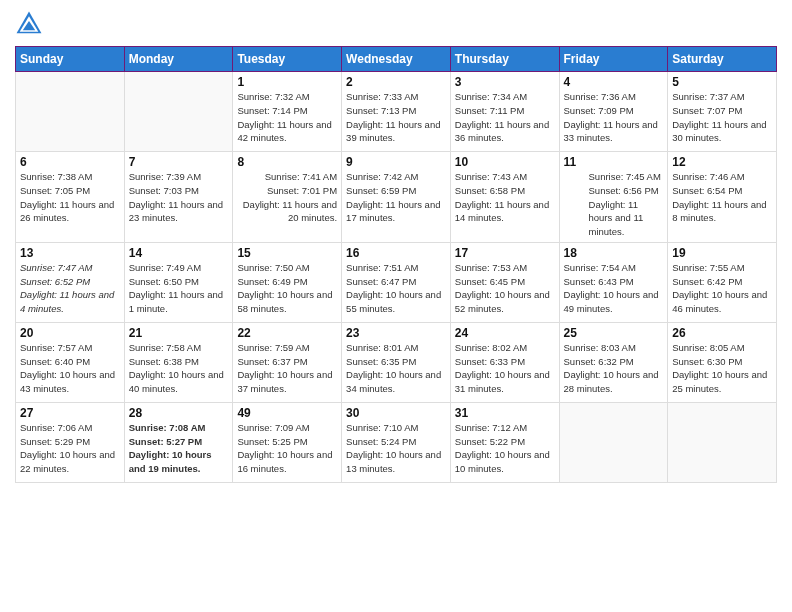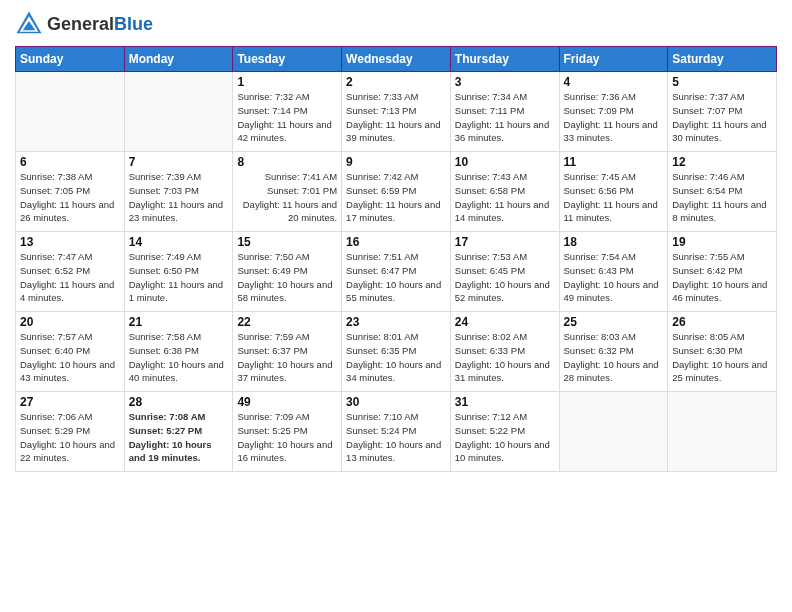--- a/index.html
+++ b/index.html
@@ -98,26 +98,20 @@
 <body>
 
 <div class="container">
   <div class="header">
     <div class="logo">
       <svg class="logo-icon" viewBox="0 0 36 36" xmlns="http://www.w3.org/2000/svg">
         <polygon points="18,2 34,30 2,30" fill="#2a7dd1"></polygon>
         <polygon points="18,8 30,28 6,28" fill="#fff"></polygon>
         <polygon points="18,14 26,26 10,26" fill="#2a7dd1"></polygon>
       </svg>
-      <div>
-        <div style="display:flex; gap:0;">
-          <span class="logo-text-general">General</span>
-          <span class="logo-text-blue">Blue</span>
-        </div>
-      </div>
     </div>
   </div>
 
   <table>
     <thead>
       <tr>
       <th>Sunday</th>
           <th>Monday</th>
           <th>Tuesday</th>
           <th>Wednesday</th>
@@ -187,35 +181,35 @@
 Daylight: 11 hours and 17 minutes.</div>
           </td>
           <td>
             <span class="day-num">10</span>
             <div class="day-info" style="white-space: pre-line;">Sunrise: 7:43 AM
 Sunset: 6:58 PM
 Daylight: 11 hours and 14 minutes.</div>
           </td>
           <td>
             <span class="day-num">11</span>
-            <div class="day-info" style="white-space: pre-line;">Sunrise: 7:45 AM
+            <div class="day-info" style="white-space: pre-line; margin-left: 25px;">Sunrise: 7:45 AM
 Sunset: 6:56 PM
 Daylight: 11 hours and 11 minutes.</div>
           </td>
           <td>
             <span class="day-num">12</span>
             <div class="day-info" style="white-space: pre-line;">Sunrise: 7:46 AM
 Sunset: 6:54 PM
 Daylight: 11 hours and 8 minutes.</div>
           </td>
         </tr>
         <tr>
           <td>
             <span class="day-num">13</span>
-            <div class="day-info" style="white-space: pre-line;">Sunrise: 7:47 AM
+            <div class="day-info" style="white-space: pre-line; font-style: italic;">Sunrise: 7:47 AM
 Sunset: 6:52 PM
 Daylight: 11 hours and 4 minutes.</div>
           </td>
           <td>
             <span class="day-num">14</span>
             <div class="day-info" style="white-space: pre-line;">Sunrise: 7:49 AM
 Sunset: 6:50 PM
 Daylight: 11 hours and 1 minute.</div>
           </td>
           <td>

